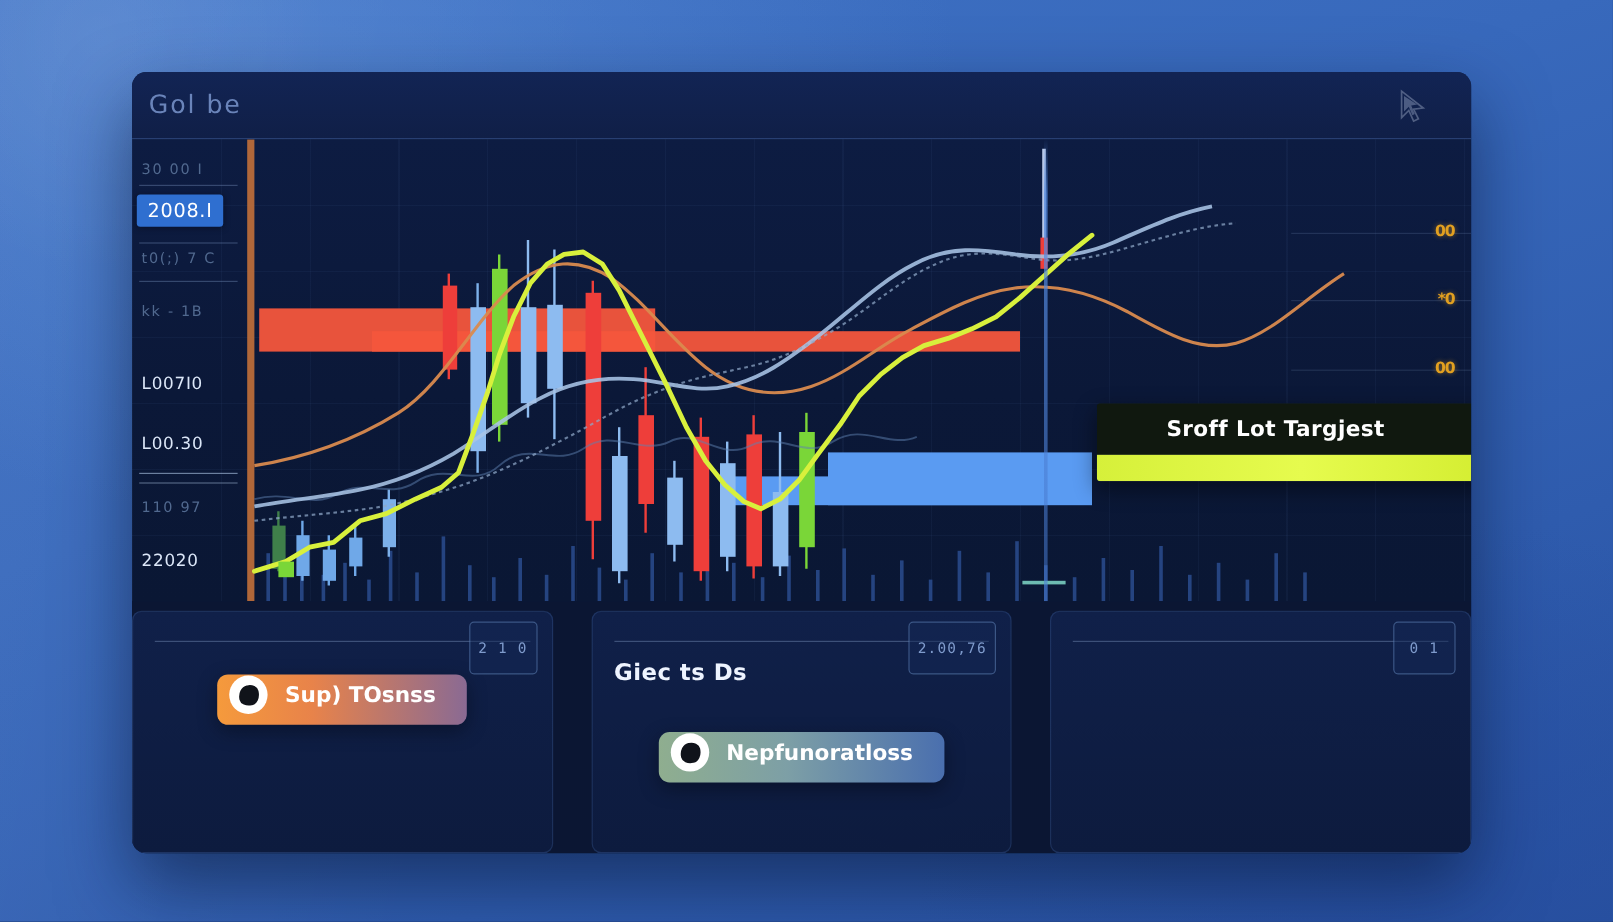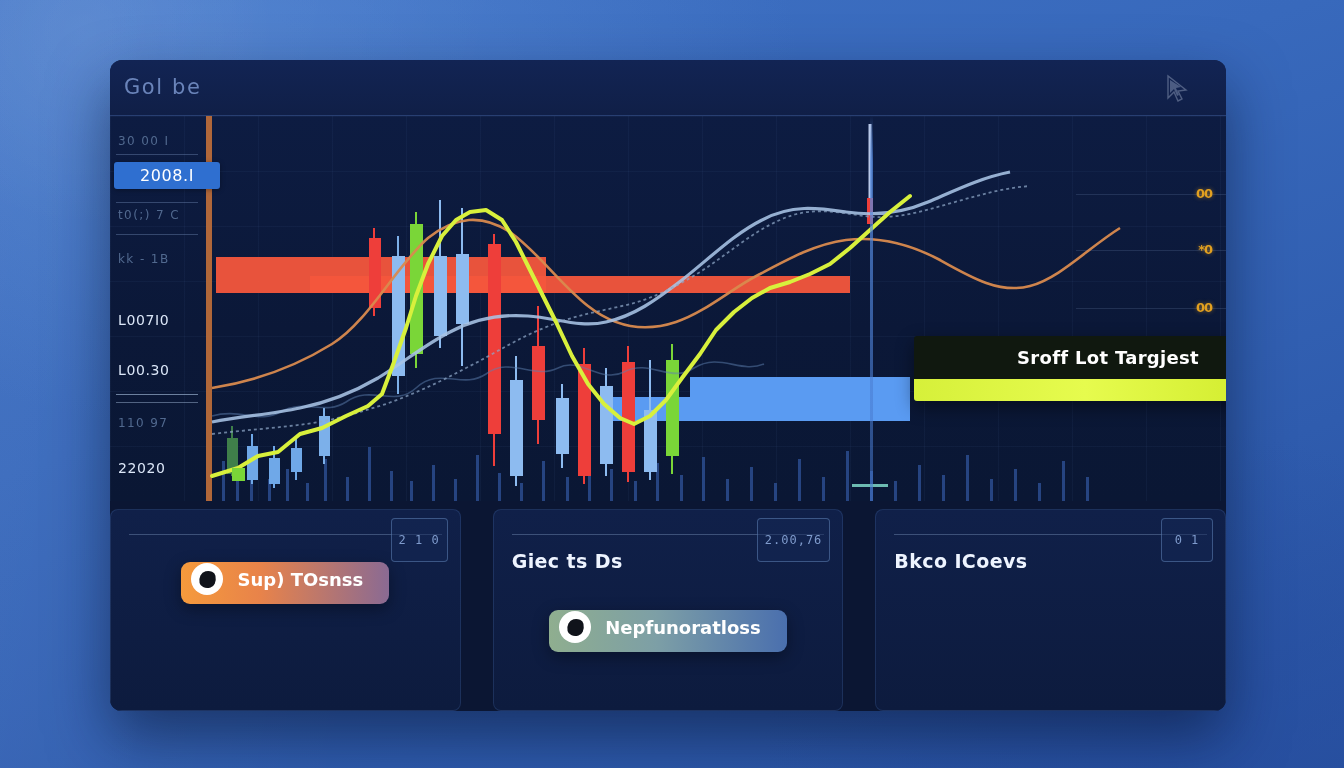--- a/index.html
+++ b/index.html
@@ -109,21 +109,21 @@
     letter-spacing: 0.6px;
     color: #9fb6dd;
     font-family: "DejaVu Sans", sans-serif;
     white-space: nowrap;
   }
   .axis-tick.dim   { color: #51698f; font-size: 12px; letter-spacing: 1.4px; }
   .axis-tick.bright{ color: #dce7f8; }
   .axis-tick.active {
     background: #2f6fd0;
     color: #ffffff;
-    padding: 4px 26px;
+    padding: 4px 9px;
     border-radius: 3px;
     left: 4px;
     font-size: 16px;
     box-shadow: 0 1px 5px rgba(0,0,0,0.35);
   }
   .axis-rule {
     position: absolute;
     left: 6px;
     width: 82px;
     height: 1px;
@@ -199,21 +199,20 @@
   
   #target-tooltip {
     position: absolute;
     left: 804px;
     top: 220px;
     width: 342px;
     z-index: 8;
     border-radius: 3px;
     overflow: hidden;
     box-shadow: 0 6px 18px rgba(0,0,0,0.45);
-    text-align: center;
   }
   #target-tooltip-label {
     background: #10180f;
     color: #ffffff;
     font-size: 18px;
     font-weight: bold;
     letter-spacing: 0.3px;
     padding: 11px 12px 11px 58px;
     white-space: nowrap;
     font-family: "DejaVu Sans", sans-serif;
@@ -531,18 +530,17 @@
             <span class="pill-icon-glyph bat"></span>
           </span>
           <span>Nepfunoratloss</span>
         </div>
       </div>
     </div>
 
     <div class="card">
       <div class="card-rule"></div>
       <div class="card-badge">0 1</div>
-      <div class="card-title">Bkco ICoevs</div>
     </div>
 
   </div>
 
 </div>
 
 </body></html>

